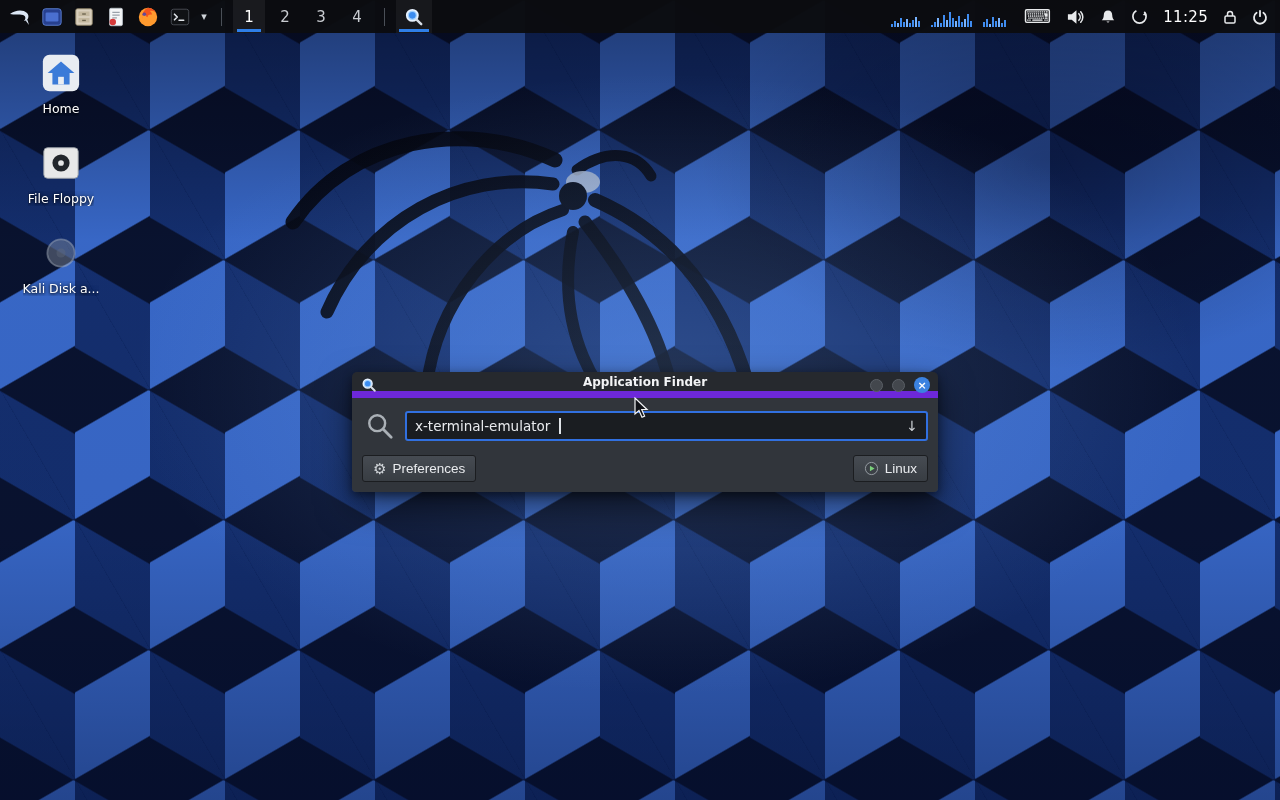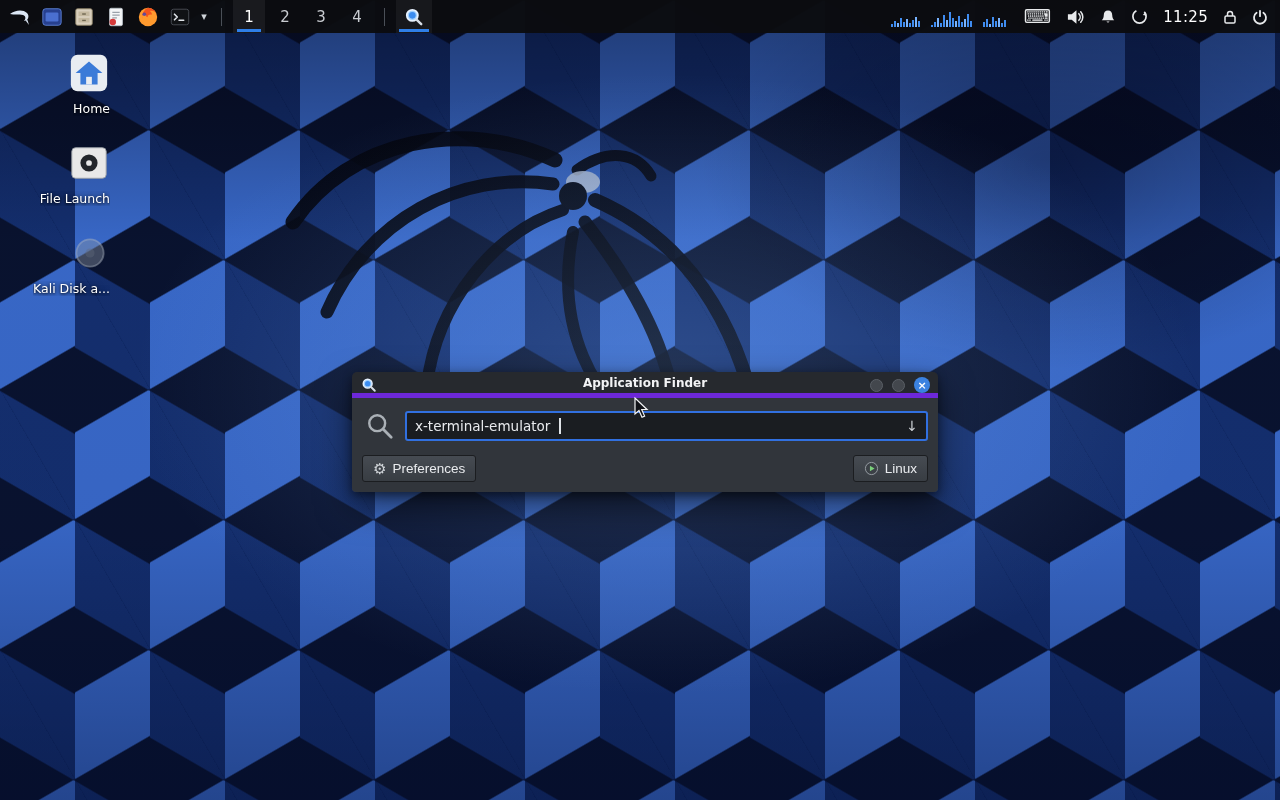--- a/index.html
+++ b/index.html
@@ -45,30 +45,30 @@
   .task { width:36px; height:33px; position:relative; display:flex; align-items:center; justify-content:center; background:rgba(255,255,255,0.05); }
   .task::after { content:""; position:absolute; left:3px; right:3px; bottom:1px; height:3px; background:#2f7fe8; }
   .tray { margin-left:auto; display:flex; align-items:center; gap:15px; padding-right:6px; }
   .tray .t-icon { display:flex; align-items:center; justify-content:center; }
   .clock { font-size:15px; color:#ffffff; letter-spacing:.3px; }
   .kb-glyph { font-size:19px; line-height:1; color:#e8eaec; }
   .graphs { display:flex; align-items:flex-end; gap:8px; }
 
   
   .desk-icons { position:fixed; left:12px; top:52px; z-index:5; display:flex; flex-direction:column; gap:26px; width:98px; }
-  .dicon { display:flex; flex-direction:column; align-items:flex-end; gap:7px; }
+  .dicon { display:flex; flex-direction:column; align-items:center; gap:7px; }
   .dlabel { font-size:12.5px; color:#ffffff; text-shadow:0 1px 3px rgba(0,0,0,0.95), 0 0 6px rgba(0,0,0,0.6);
             max-width:96px; white-space:nowrap; overflow:hidden; text-overflow:ellipsis; text-align:center; }
 
   
   .dialog { position:fixed; left:352px; top:372px; width:586px; z-index:20;
             border-radius:5px 5px 4px 4px;
             box-shadow:0 14px 34px rgba(0,0,0,0.55), 0 3px 10px rgba(0,0,0,0.45); }
   .titlebar { height:26px; background:#26292e; border-radius:5px 5px 0 0; position:relative;
-              display:flex; align-items:center; justify-content:center; border-bottom:5px solid #6d28d9; }
+              display:flex; align-items:center; justify-content:center; border-bottom:7px solid #6d28d9; }
   .tb-icon { position:absolute; left:9px; top:5px; }
   .tb-title { font-size:12px; font-weight:bold; color:#f2f3f5; }
   .tb-btns { position:absolute; right:8px; top:0; height:26px; display:flex; align-items:center; gap:9px; }
   .tb-circle { width:13px; height:13px; border-radius:50%; background:#43474d; border:1px solid #5a5f66; }
   .tb-close { width:16px; height:16px; border-radius:50%; background:#3b82e0; color:#ffffff; font-size:11px;
               display:flex; align-items:center; justify-content:center; line-height:1; font-weight:bold; }
   .dbody { background:#31353b; border-radius:0 0 4px 4px; padding:13px 10px 10px 10px; }
   .searchrow { display:flex; align-items:center; gap:11px; padding-left:4px; }
   .input { flex:1; height:30px; background:#1a1d21; border:2px solid #3170e0; border-radius:3px;
            display:flex; align-items:center; padding:0 8px; position:relative; }
@@ -273,21 +273,21 @@
     </svg>
     <span class="dlabel">Home</span>
   </div>
 
   <div class="dicon">
     <svg width="42" height="42" viewBox="0 0 44 44">
       <rect x="4" y="6" width="36" height="32" rx="4" fill="#e8e8e8" stroke="#9aa0a6"></rect>
       <circle cx="22" cy="22" r="9" fill="#23262b"></circle>
       <circle cx="22" cy="22" r="3" fill="#e8e8e8"></circle>
     </svg>
-    <span class="dlabel">File Launch</span>
+    <span class="dlabel">File Floppy</span>
   </div>
 
 
   <div class="dicon">
     <svg width="40" height="42" viewBox="0 0 44 44" opacity="0.75">
       <circle cx="22" cy="22" r="15" fill="#8d97a5" opacity="0.55"></circle>
       <circle cx="22" cy="22" r="15" fill="none" stroke="#aeb6c2" stroke-width="2" opacity="0.6"></circle>
       <circle cx="22" cy="22" r="5" fill="#6b7584" opacity="0.7"></circle>
     </svg>
     <span class="dlabel">Kali Disk a...</span>

